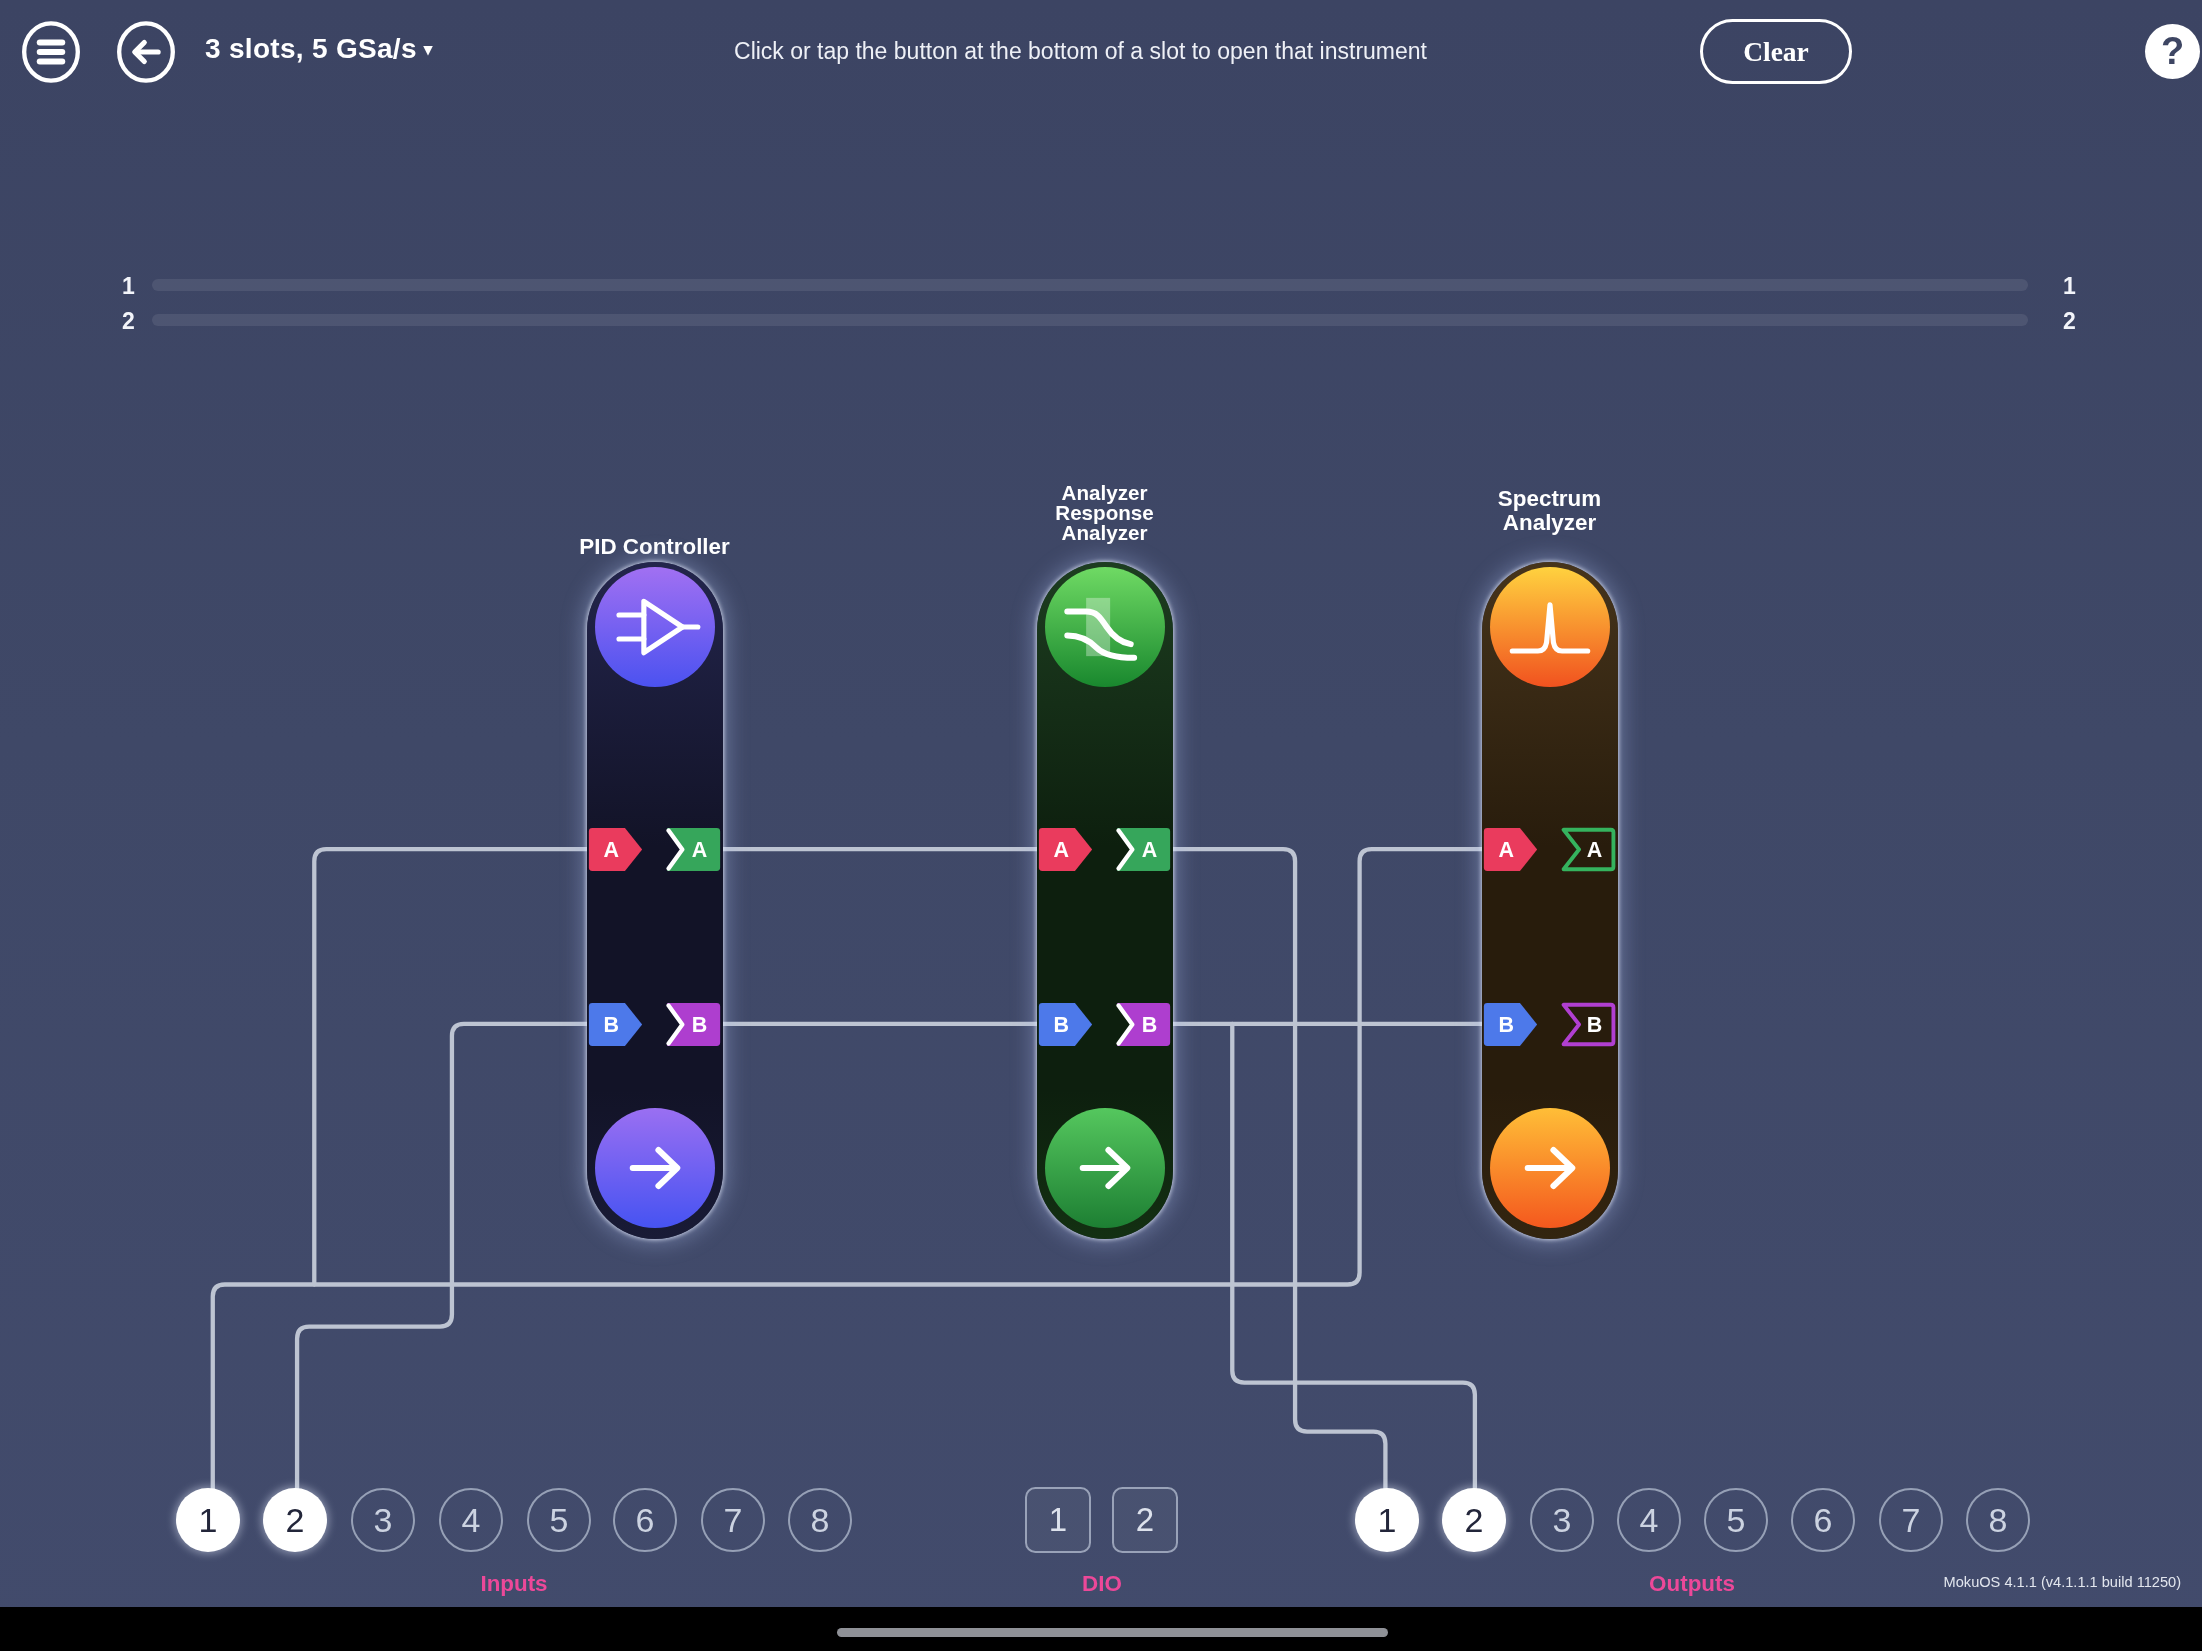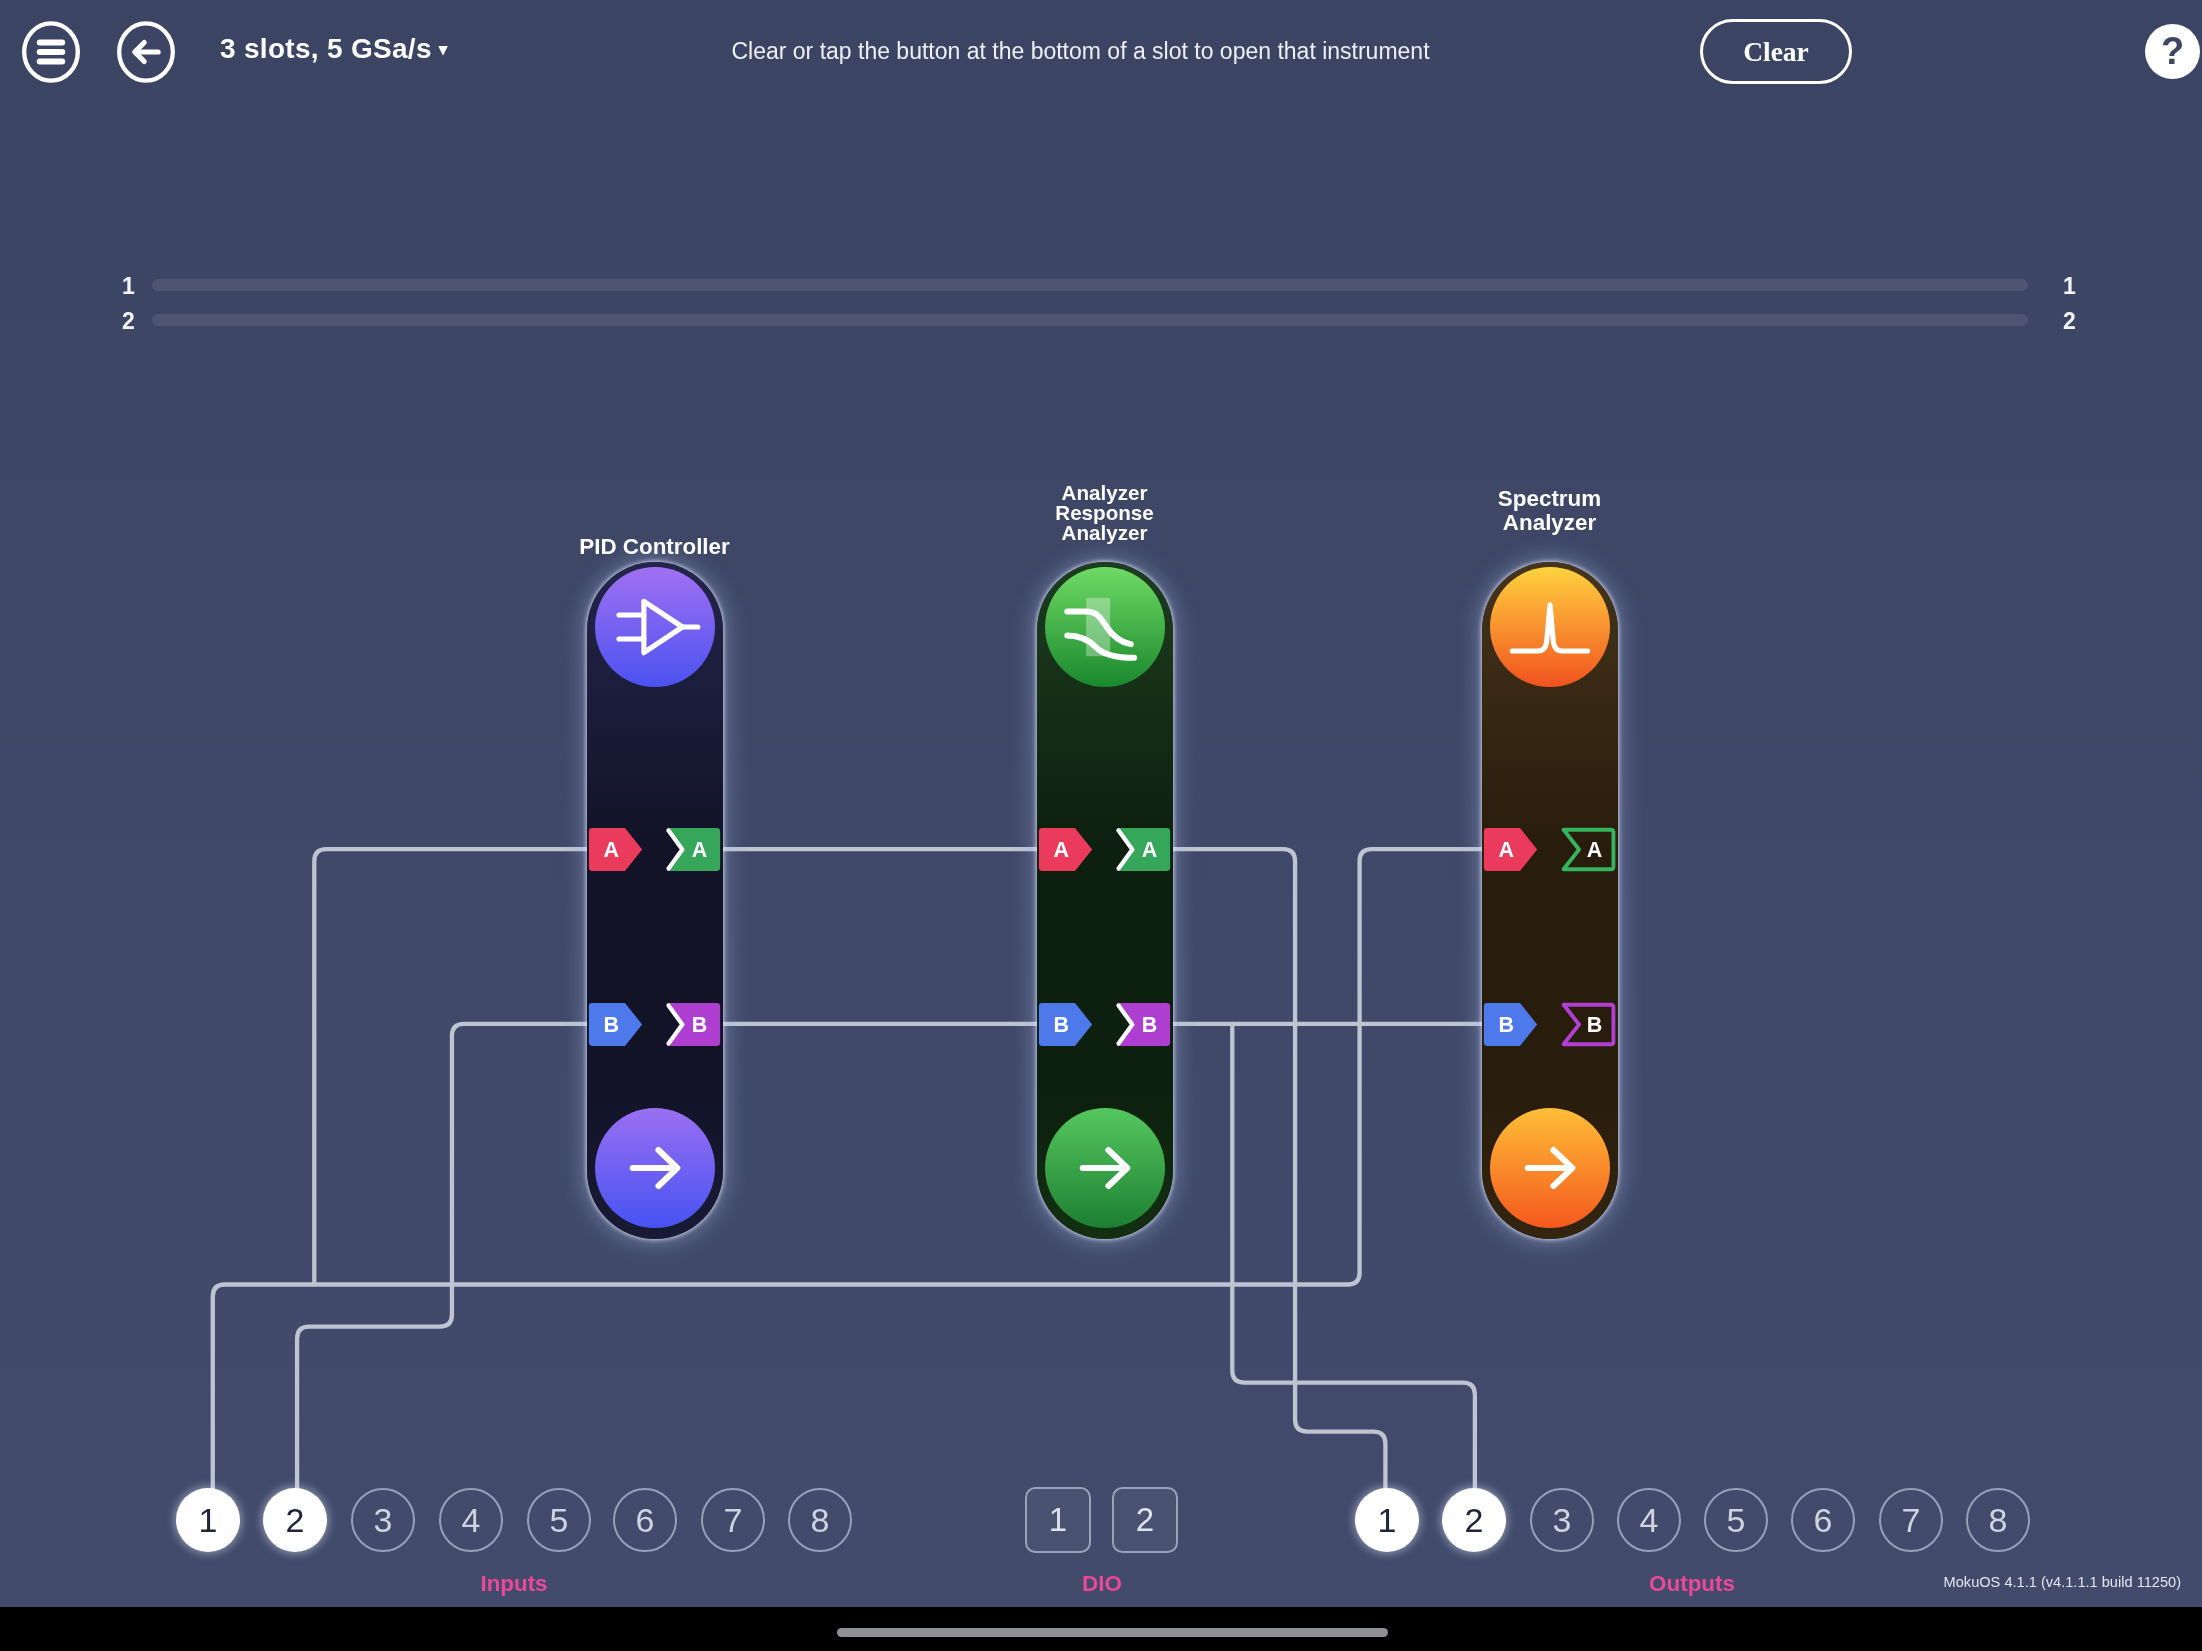--- a/index.html
+++ b/index.html
@@ -5,21 +5,21 @@
   html,body{margin:0;padding:0;}
   body{
     width:2203px;height:1651px;position:relative;overflow:hidden;
     background:radial-gradient(120% 95% at 50% 58%, #46507400 0%, #00000000 60%),
                linear-gradient(180deg,#3c4463 0%,#3f4867 45%,#424b6c 100%);
     font-family:"Liberation Sans", sans-serif;
     -webkit-font-smoothing:antialiased;
   }
   
   .hdr-circle{position:absolute;top:20px;width:64px;height:64px;}
-  .title{position:absolute;top:33px;left:220px;color:#fff;font-size:28px;font-weight:700;letter-spacing:0.3px;}
+  .title{position:absolute;top:33px;left:205px;color:#fff;font-size:28px;font-weight:700;letter-spacing:0.3px;}
   .caret{font-size:17px;vertical-align:2.6px;margin-left:6.9px;}
   .hint{position:absolute;top:38px;left:719px;width:723px;text-align:center;color:#eef0f6;font-size:23px;}
   .clear-btn{position:absolute;left:1700px;top:19px;width:146px;height:59px;border:3.4px solid #fff;
     border-radius:33px;color:#fff;font-size:27.5px;font-weight:700;display:flex;align-items:center;justify-content:center;font-family:Liberation Serif, serif;}
   .help{position:absolute;left:2145px;top:24px;width:55px;height:55px;border-radius:50%;background:#fff;
     color:#3e4663;font-size:38px;font-weight:700;display:flex;align-items:center;justify-content:center;}
   
   .bus-bar{position:absolute;left:152px;width:1876px;height:12px;border-radius:6px;background:rgba(255,255,255,0.085);}
   .bus-lbl{position:absolute;width:29px;text-align:center;color:#f3f5fa;font-size:23px;font-weight:700;}
   
@@ -83,21 +83,21 @@
     <ellipse cx="37" cy="37" rx="31" ry="33" fill="none" stroke="#fff" stroke-width="5"></ellipse>
     <g stroke="#fff" stroke-width="6" stroke-linecap="round" stroke-linejoin="round" fill="none">
       <path d="M51,37 H25"></path>
         <path d="M35,26 L24,37 L35,48"></path>
     </g>
   </svg>
 </div>
 <div class="title">
   <span>3 slots, 5 GSa/s</span><span class="caret">▾</span>
 </div>
-<div class="hint">Clear or tap the button at the bottom of a slot to open that instrument</div>
+<div class="hint">Click or tap the button at the bottom of a slot to open that instrument</div>
 <div class="clear-btn">
   <span>Clear</span>
 </div>
 <div class="help">
   <span>?</span>
 </div>
 
 <div class="bus-lbl" style="left:114px;top:273px;">1</div>
 <div class="bus-lbl" style="left:114px;top:308px;">2</div>
 <div class="bus-bar" style="top:279px;"></div>

